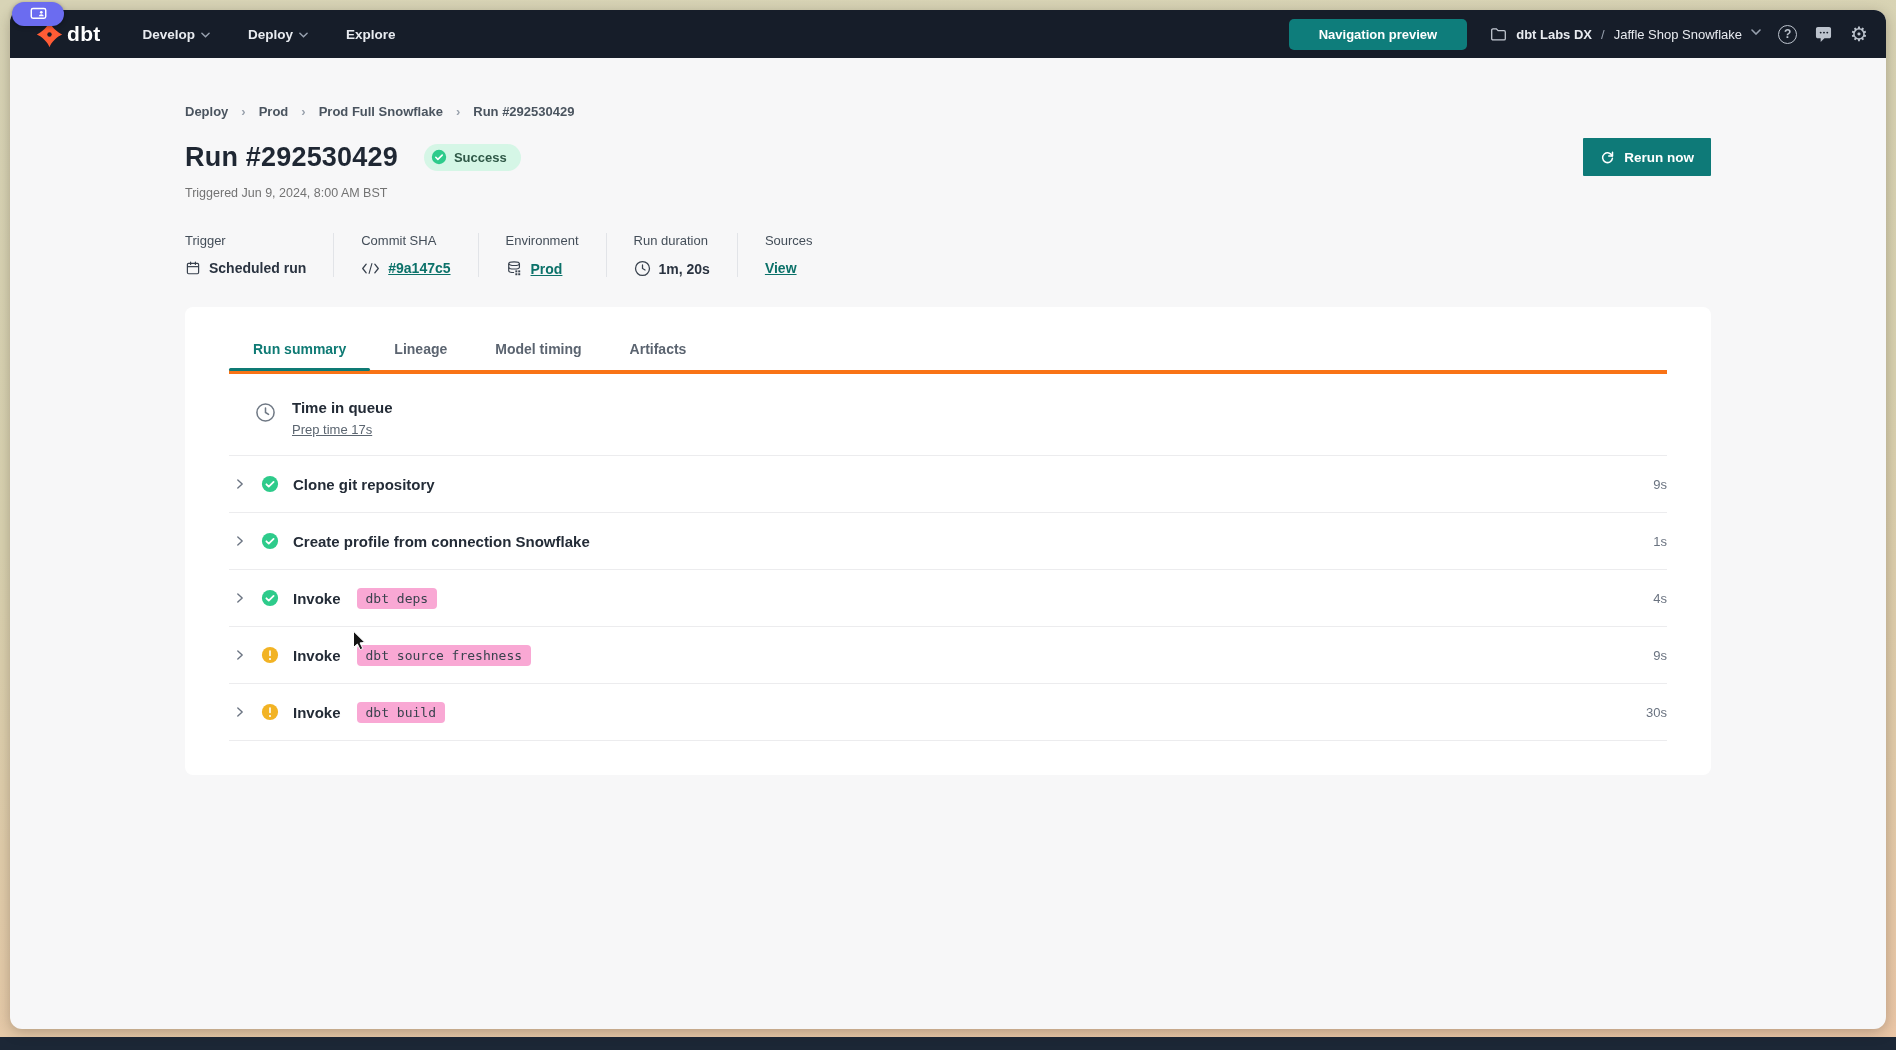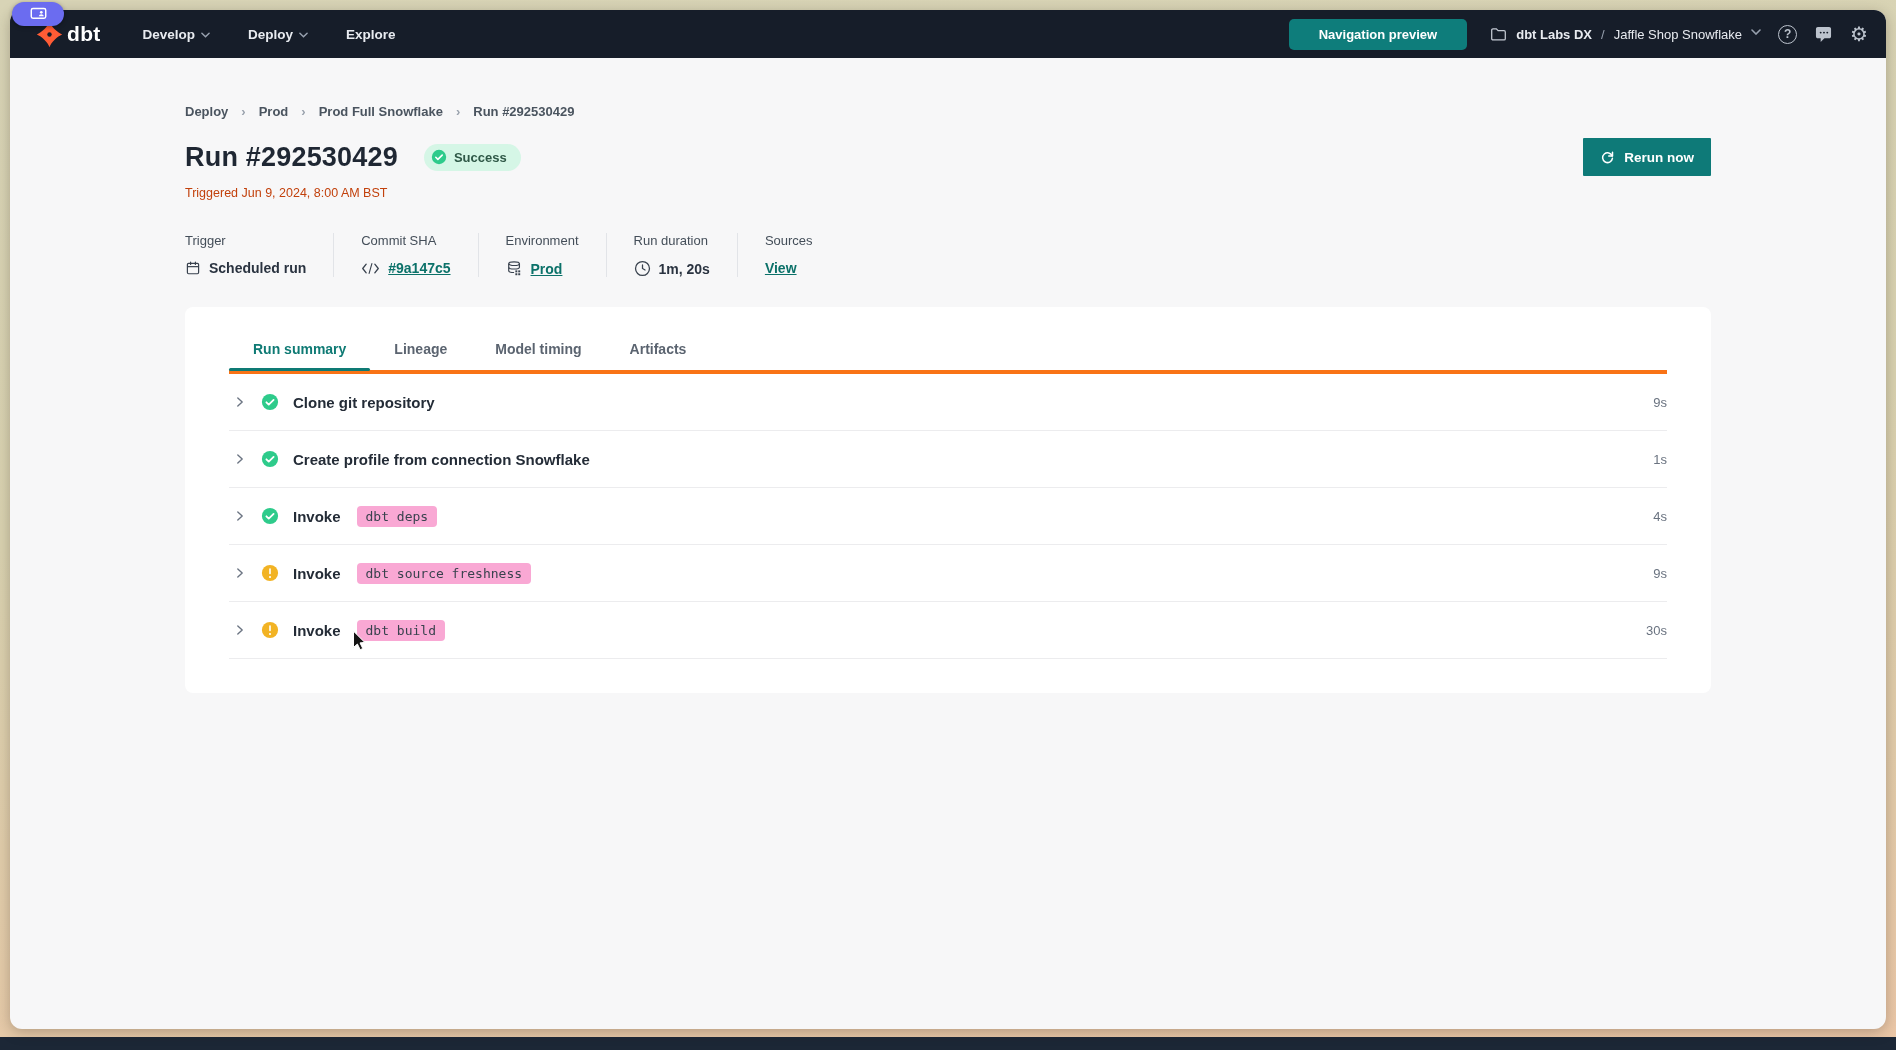--- a/index.html
+++ b/index.html
@@ -40,21 +40,21 @@
   .breadcrumb { padding-top:46px; display:flex; align-items:center; gap:13px; font-size:13px; font-weight:600; color:#4a545f; }
   .breadcrumb .crumb { cursor:pointer; }
   .breadcrumb .crumb-sep { color:#9aa2ad; font-size:13px; }
 
   .header-row { display:flex; align-items:center; margin-top:19px; }
   .page-title { font-size:27px; font-weight:700; color:#1f2733; letter-spacing:.2px; }
   .status-badge { margin-left:26px; display:inline-flex; align-items:center; gap:7px; background:#d5f6e6;
                   border-radius:14px; height:27px; padding:0 14px 0 7px; font-size:13px; font-weight:600; color:#2f5847; }
   .rerun-btn { margin-left:auto; background:#0e7a78; color:#fff; border:none; border-radius:1px; height:38px;
                padding:0 17px; font-size:13.5px; font-weight:700; display:flex; align-items:center; gap:9px; cursor:pointer; }
-  .triggered { margin-top:10px; font-size:12.5px; color:#c2410c; }
+  .triggered { margin-top:10px; font-size:12.5px; color:#737373; }
 
   .meta-row { display:flex; margin-top:33px; }
   .meta-col { padding:0 27px; border-left:1px solid #e2e4e8; }
   .meta-col:first-child { padding-left:0; border-left:none; }
   .meta-label { font-size:13px; color:#444e59; }
   .meta-value { margin-top:12px; display:flex; align-items:center; gap:8px; font-size:14px; font-weight:600; color:#2a3340; }
   .meta-value .m-icon { display:flex; color:#39424e; }
   .teal-link { color:#0b7169; text-decoration:underline; cursor:pointer; font-weight:600; }
 
   
@@ -258,20 +258,32 @@
       </div>
 
     <section class="card">
       <div class="tabs" id="tabs">
           <div class="tab active">Run summary</div>
           <div class="tab">Lineage</div>
           <div class="tab">Model timing</div>
           <div class="tab">Artifacts</div>
         </div>
 
+      <div class="queue">
+        <span class="queue-clock">
+          <svg viewBox="0 0 22 22" width="21" height="21">
+              <circle cx="11" cy="11" r="9" fill="none" stroke="currentColor" stroke-width="1.6"></circle>
+              <path d="M11 6.3V11l3.2 2" stroke="currentColor" stroke-width="1.6" fill="none" stroke-linecap="round"></path>
+            </svg>
+        </span>
+        <div>
+          <div class="queue-title">Time in queue</div>
+          <a class="queue-link">Prep time 17s</a>
+        </div>
+      </div>
 
       <div id="steps">
           <div class="step-row">
             <span class="step-chevron">
               <svg viewBox="0 0 16 16" width="14" height="14">
                 <path d="M5.5 3.5L10.5 8l-5 4.5" stroke="currentColor" stroke-width="1.6" fill="none" stroke-linecap="round" stroke-linejoin="round"></path>
               </svg>
             </span>
             <span class="status-icon">
               <svg viewBox="0 0 20 20" width="18" height="18">

